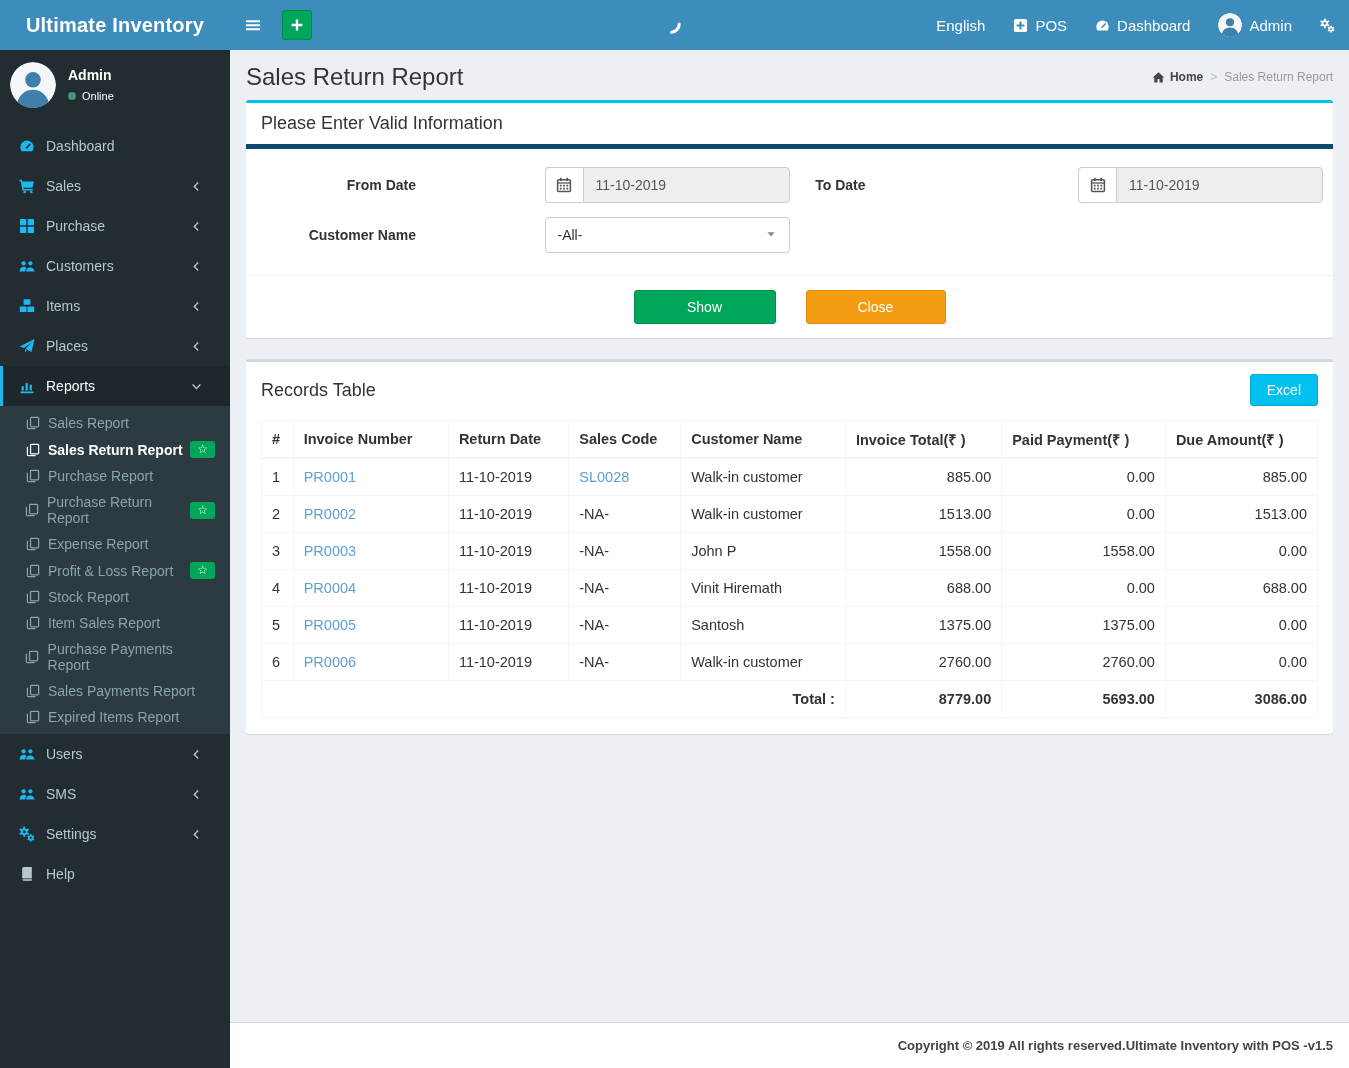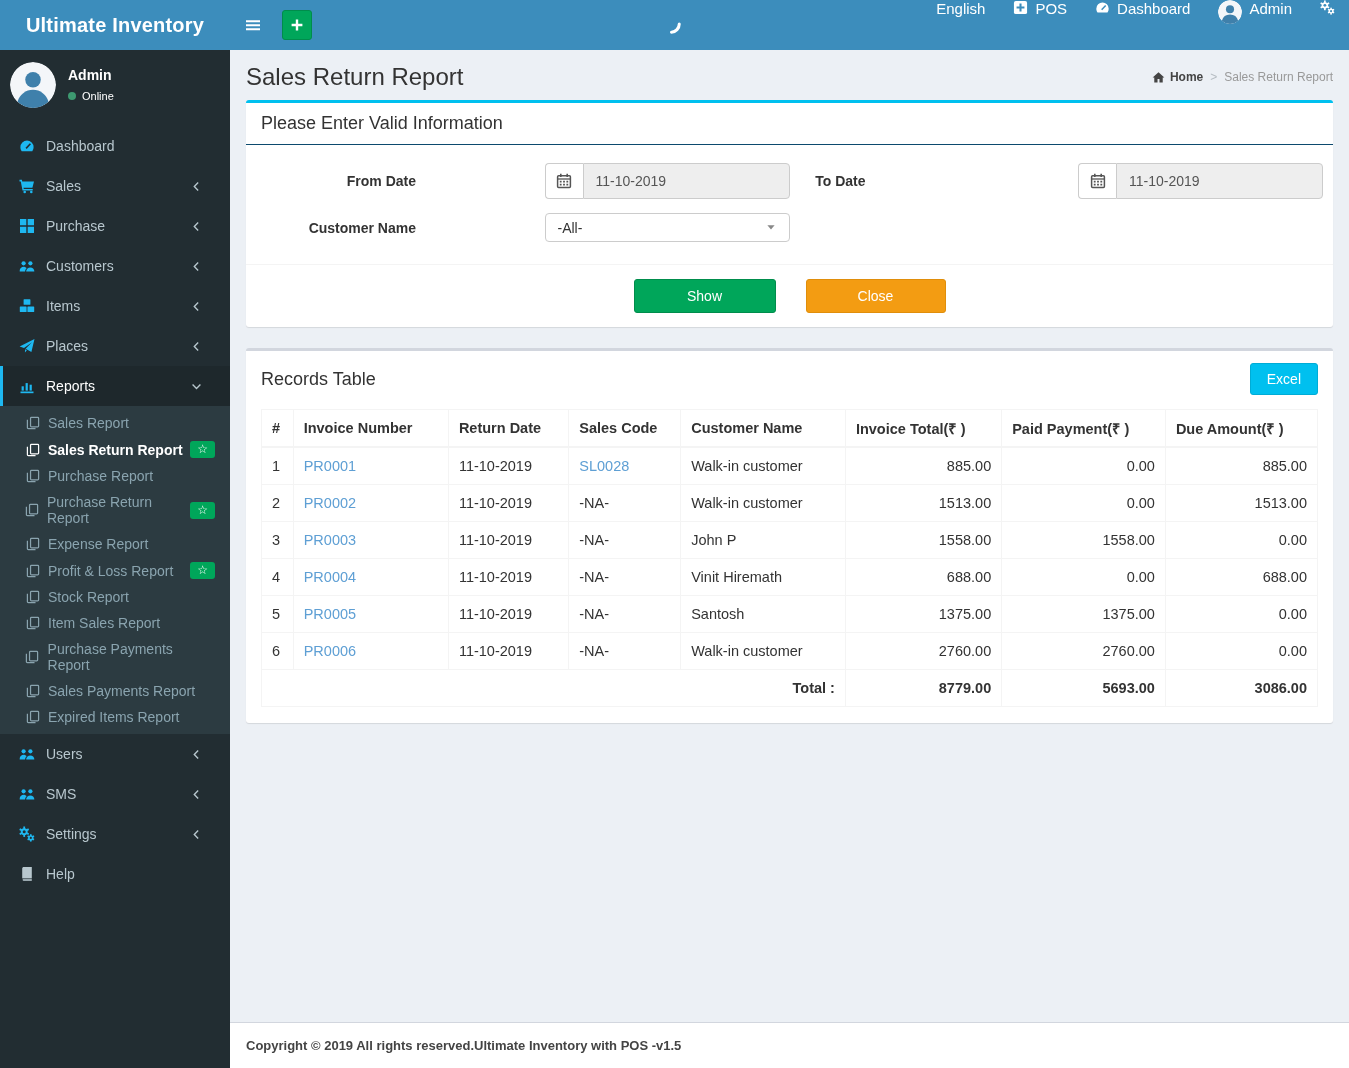--- a/index.html
+++ b/index.html
@@ -26,21 +26,21 @@
   .hamburger { width:46px; height:50px; display:flex; align-items:center; justify-content:center; color:#fff; cursor:pointer; }
   .add-btn {
     width:30px; height:30px; margin-left:6px;
     background: var(--green,#00a65a); border:1px solid #008d4c; border-radius:3px;
     color:#fff; display:flex; align-items:center; justify-content:center; cursor:pointer;
   }
   .spinner { position:absolute; left:430px; top:13px; color:#fff; }
   .spinner svg{ width:22px;height:22px; animation:spin 1.1s linear infinite;}
   @keyframes spin { to { transform: rotate(360deg);} }
   .nav-right { margin-left:auto; display:flex; align-items:center; height:50px; }
-  .nav-item { display:flex; align-items:flex-start; gap:7px; padding:0 14px; height:50px; color:#fff; font-size:15px; cursor:pointer; }
+  .nav-item { display:flex; align-items:center; gap:7px; padding:0 14px; height:50px; color:#fff; font-size:15px; cursor:pointer; }
   .nav-item .icon svg{ width:15px;height:15px; }
   .nav-avatar { width:24px; height:24px; border-radius:50%; overflow:hidden; }
   .nav-avatar svg{ width:24px;height:24px; }
 
   
   .wrapper { display:flex; height:1018px; }
 
   
   .sidebar { width:230px; flex-shrink:0; background: var(--sidebar-dark,#222d32); overflow:hidden; --hole: var(--sidebar-dark,#222d32); }
   .user-panel { display:flex; gap:12px; padding:12px 10px; }
@@ -79,37 +79,37 @@
   .breadcrumb { display:flex; align-items:center; gap:7px; font-size:12px; color:#999; }
   .breadcrumb .home { color:#444; display:flex; align-items:center; gap:5px; font-weight:bold; cursor:pointer; }
   .breadcrumb .home .icon svg{ width:13px;height:13px; }
   .breadcrumb .sep { color:#b5bcc2; }
 
   .box { background:#fff; border-radius:3px; box-shadow:0 1px 1px rgba(0,0,0,.1); margin:0 16px; }
   .box-header { padding:10px 15px; display:flex; justify-content:space-between; align-items:center; }
   .box-title { font-size:18px; color:#333; }
 
   .box.filter { border-top:3px solid var(--cyan,#00c0ef); margin-bottom:21px; }
-  .box.filter .box-header { border-bottom:1px solid #0c4a6e; }
+  .box.filter .box-header { border-bottom:5px solid #0c4a6e; }
   .filter-body { padding:18px 10px 22px; }
   .form-grid { display:grid; grid-template-columns:1fr 1fr; row-gap:14px; }
   .form-row { display:flex; align-items:center;justify-content:space-between; }
   .form-label { flex:0 0 190px; text-align:right; font-weight:bold; font-size:14px; color:#333; padding-right:30px; }
   .form-label.short { flex:0 0 108px; padding-right:32px; }
   .input-group { display:flex; width:245px; }
   .addon {
     width:41px; border:1px solid #ccc; border-right:none; background:#fff; color:#555;
     display:flex; align-items:center; justify-content:center; border-radius:4px 0 0 4px; cursor:pointer;
   }
   .text-input {
     flex:1; height:36px; border:1px solid #ccc; border-radius:0 4px 4px 0;
     background:#eee; color:#555; font-size:14px; padding:0 12px; font-family:inherit; outline:none;
   }
   .select {
-    width:245px; height:29px; border:1px solid #ccc; border-radius:4px; background:#fff;
+    width:245px; height:36px; border:1px solid #ccc; border-radius:4px; background:#fff;
     display:flex; align-items:center; justify-content:space-between; padding:0 12px;
     font-size:14px; color:#333; cursor:pointer;
   }
   .select .caret { color:#888; }
   .select .caret svg { width:12px; height:12px; }
   .filter-footer { border-top:1px solid #f4f4f4; padding:14px; display:flex; justify-content:center; gap:30px; }
   .btn { border-radius:3px; font-size:14px; color:#fff; cursor:pointer; font-family:inherit; }
   .btn-show { width:142px; height:34px; background:var(--green,#00a65a); border:1px solid #008d4c; }
   .btn-close { width:140px; height:34px; background:var(--orange,#f39c12); border:1px solid #e08e0b; }
   .btn-excel { background:var(--cyan,#00c0ef); border:1px solid #00acd6; padding:7px 16px; }
@@ -121,21 +121,21 @@
   th, td { border:1px solid #f4f4f4; padding:8px 10px; text-align:left; font-size:14.5px; }
   th { font-weight:bold; border-bottom-width:2px; }
   td { height:37px; }
   .r { text-align:right; }
   .total-row td { font-weight:bold; }
   col.c0{width:3%} col.c1{width:14.7%} col.c2{width:11.4%} col.c3{width:10.6%}
   col.c4{width:15.6%} col.c5{width:14.8%} col.c6{width:15.5%} col.c7{width:14.4%}
 
   .main-footer {
     margin-top:auto; background:#fff; border-top:1px solid #d2d6de;
-    padding:15px 16px; display:flex; justify-content:flex-start;
+    padding:15px 16px; display:flex; justify-content:flex-end;
     font-size:13px; font-weight:bold; color:#444;
   }
 </style>
 </head>
 <body>
 
 <header class="main-header">
   <div class="logo">Ultimate Inventory</div>
   <div class="navbar">
     <div class="hamburger">

